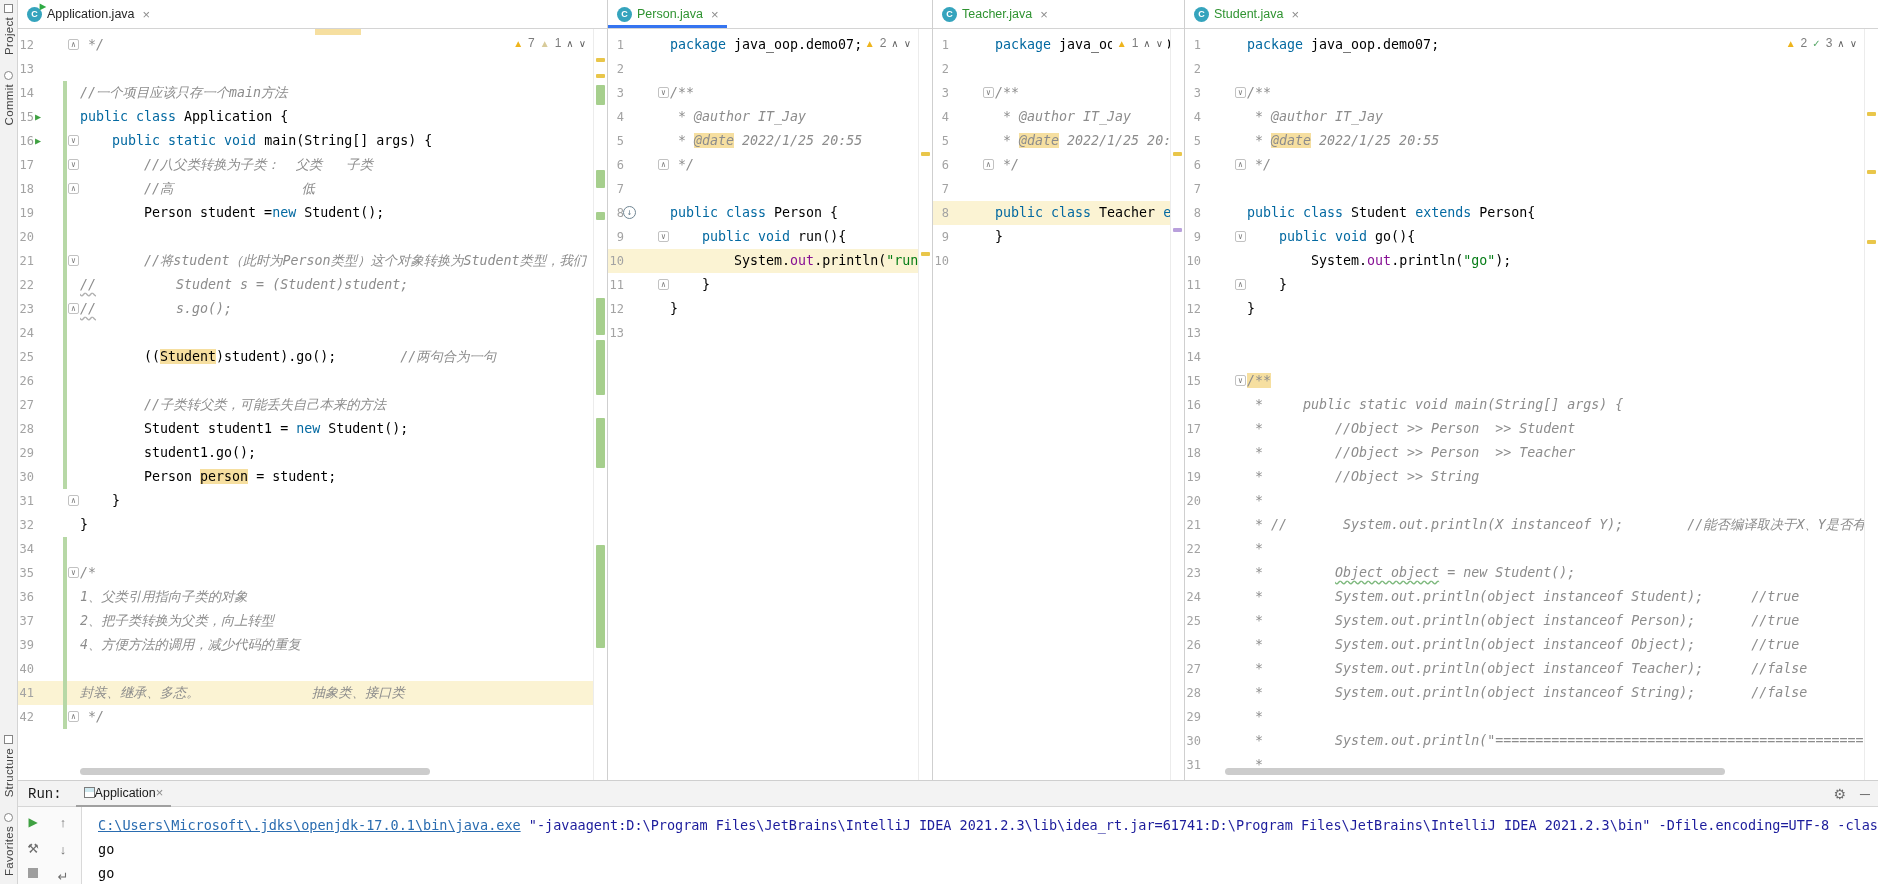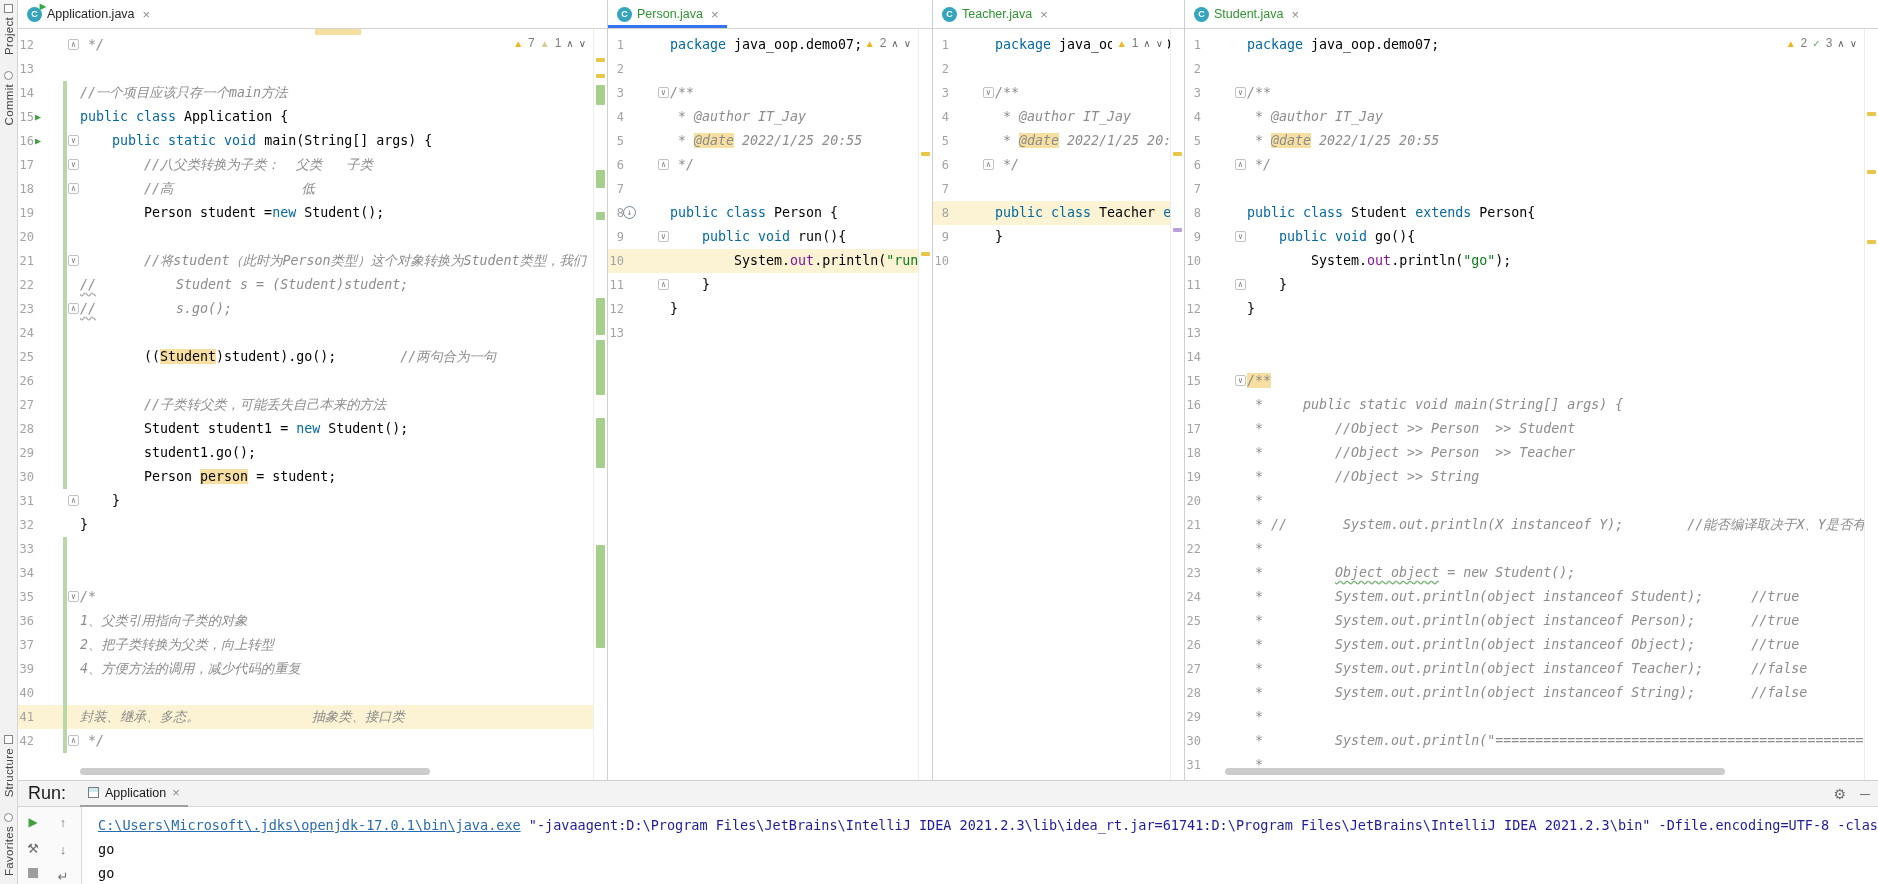--- a/index.html
+++ b/index.html
@@ -58,22 +58,22 @@
   .mark { position:absolute; right:2px; width:9px; height:4px; border-radius:1px; }
   .insp { position:absolute; top:5px; right:16px; display:flex; align-items:center; gap:5px;
     background:#fff; padding:0 5px; font-family:"Liberation Sans",sans-serif; font-size:12px; color:#7c7c7c; height:18px; }
   .insp .chev { color:#5f5f5f; font-size:10px; cursor:pointer; }
   .hscroll { position:absolute; height:7px; border-radius:4px; background:#ccc; bottom:5px; }
   .sliver { position:absolute; top:0; height:6px; background:#f6dfa0; }
 
   
   .runpanel { margin-left:18px; height:104px; border-top:1px solid #cfcfcf; background:#fff; position:relative; }
   .runhead { height:26px; background:#f3f3f3; border-bottom:1px solid #d6d6d6; display:flex; align-items:center; position:relative; }
-  .runlabel { font-size:18px; color:#1a1a1a; padding:0 14px 0 10px; }
-  .runtab { display:flex; align-items:center; gap:6px; height:26px; padding:0 8px; border-bottom:2px solid #a0a0a0; cursor:pointer; }
+  .runlabel { font-size:14px; color:#1a1a1a; padding:0 14px 0 10px;font-family:Liberation Mono, monospace; }
+  .runtab { display:flex; align-items:center; height:26px; padding:0 8px; border-bottom:2px solid #a0a0a0; cursor:pointer; }
   .runtab .wicon { width:11px; height:11px; border:1px solid #7b7b7b; background:linear-gradient(180deg,#cfe9f0 0 50%,#fff 50% 100%); }
   .runtab .ttl { font-size:12.5px; color:#1a1a1a; }
   .runtab .close { color:#8c8c8c; font-size:13px; }
   .headacts { position:absolute; right:8px; top:0; height:26px; display:flex; align-items:center; gap:14px; color:#6e6e6e; font-size:14px; }
   .headacts span { cursor:pointer; }
   .runbody { position:absolute; top:26px; left:0; right:0; bottom:0; display:flex; }
   .runtools { width:64px; flex:none; border-right:1px solid #d9d9d9; background:#fafafa; display:flex; padding-top:8px; }
   .tcol { width:30px; display:flex; flex-direction:column; align-items:center; gap:12px; color:#6e6e6e; font-size:13px; }
   .tcol span { cursor:pointer; }
   .playico { color:#3fa142; font-size:12px; }
@@ -137,21 +137,20 @@
             <div class="row"><div class="gutter"><span class="num">23</span><span class="vcs"></span><span class="fold">∧</span></div><code class="code"><span class="cm wavy-gray">//</span><span class="cm">          s.go();</span></code></div>
             <div class="row"><div class="gutter"><span class="num">24</span><span class="vcs"></span></div><code class="code"></code></div>
             <div class="row"><div class="gutter"><span class="num">25</span><span class="vcs"></span></div><code class="code"><span class="pl">        ((</span><span class="pl tok-hl">Student</span><span class="pl">)student).go();</span><span class="pl">        </span><span class="cm">//两句合为一句</span></code></div>
             <div class="row"><div class="gutter"><span class="num">26</span><span class="vcs"></span></div><code class="code"></code></div>
             <div class="row"><div class="gutter"><span class="num">27</span><span class="vcs"></span></div><code class="code"><span class="cm">        //子类转父类，可能丢失自己本来的方法</span></code></div>
             <div class="row"><div class="gutter"><span class="num">28</span><span class="vcs"></span></div><code class="code"><span class="pl">        Student student1 = </span><span class="kw">new</span><span class="pl"> Student();</span></code></div>
             <div class="row"><div class="gutter"><span class="num">29</span><span class="vcs"></span></div><code class="code"><span class="pl">        student1.go();</span></code></div>
             <div class="row"><div class="gutter"><span class="num">30</span><span class="vcs"></span></div><code class="code"><span class="pl">        Person </span><span class="pl tok-hl">person</span><span class="pl"> = student;</span></code></div>
             <div class="row"><div class="gutter"><span class="num">31</span><span class="fold">∧</span></div><code class="code"><span class="pl">    }</span></code></div>
             <div class="row"><div class="gutter"><span class="num">32</span></div><code class="code"><span class="pl">}</span></code></div>
-            <div class="row"><div class="gutter"><span class="num">33</span><span class="vcs"></span></div><code class="code"></code></div>
             <div class="row"><div class="gutter"><span class="num">34</span><span class="vcs"></span></div><code class="code"></code></div>
             <div class="row"><div class="gutter"><span class="num">35</span><span class="vcs"></span><span class="fold">∨</span></div><code class="code"><span class="cm">/*</span></code></div>
             <div class="row"><div class="gutter"><span class="num">36</span><span class="vcs"></span></div><code class="code"><span class="cm">1、父类引用指向子类的对象</span></code></div>
             <div class="row"><div class="gutter"><span class="num">37</span><span class="vcs"></span></div><code class="code"><span class="cm">2、把子类转换为父类，向上转型</span></code></div>
             <div class="row"><div class="gutter"><span class="num">39</span><span class="vcs"></span></div><code class="code"><span class="cm">4、方便方法的调用，减少代码的重复</span></code></div>
             <div class="row"><div class="gutter"><span class="num">40</span><span class="vcs"></span></div><code class="code"></code></div>
             <div class="row hl"><div class="gutter"><span class="num">41</span><span class="vcs"></span></div><code class="code"><span class="cm">封装、继承、多态。</span><span class="pl">              </span><span class="cm">抽象类、接口类</span></code></div>
             <div class="row"><div class="gutter"><span class="num">42</span><span class="vcs"></span><span class="fold">∧</span></div><code class="code"><span class="cm"> */</span></code></div>
           </div>
           <div class="stripe-col">

